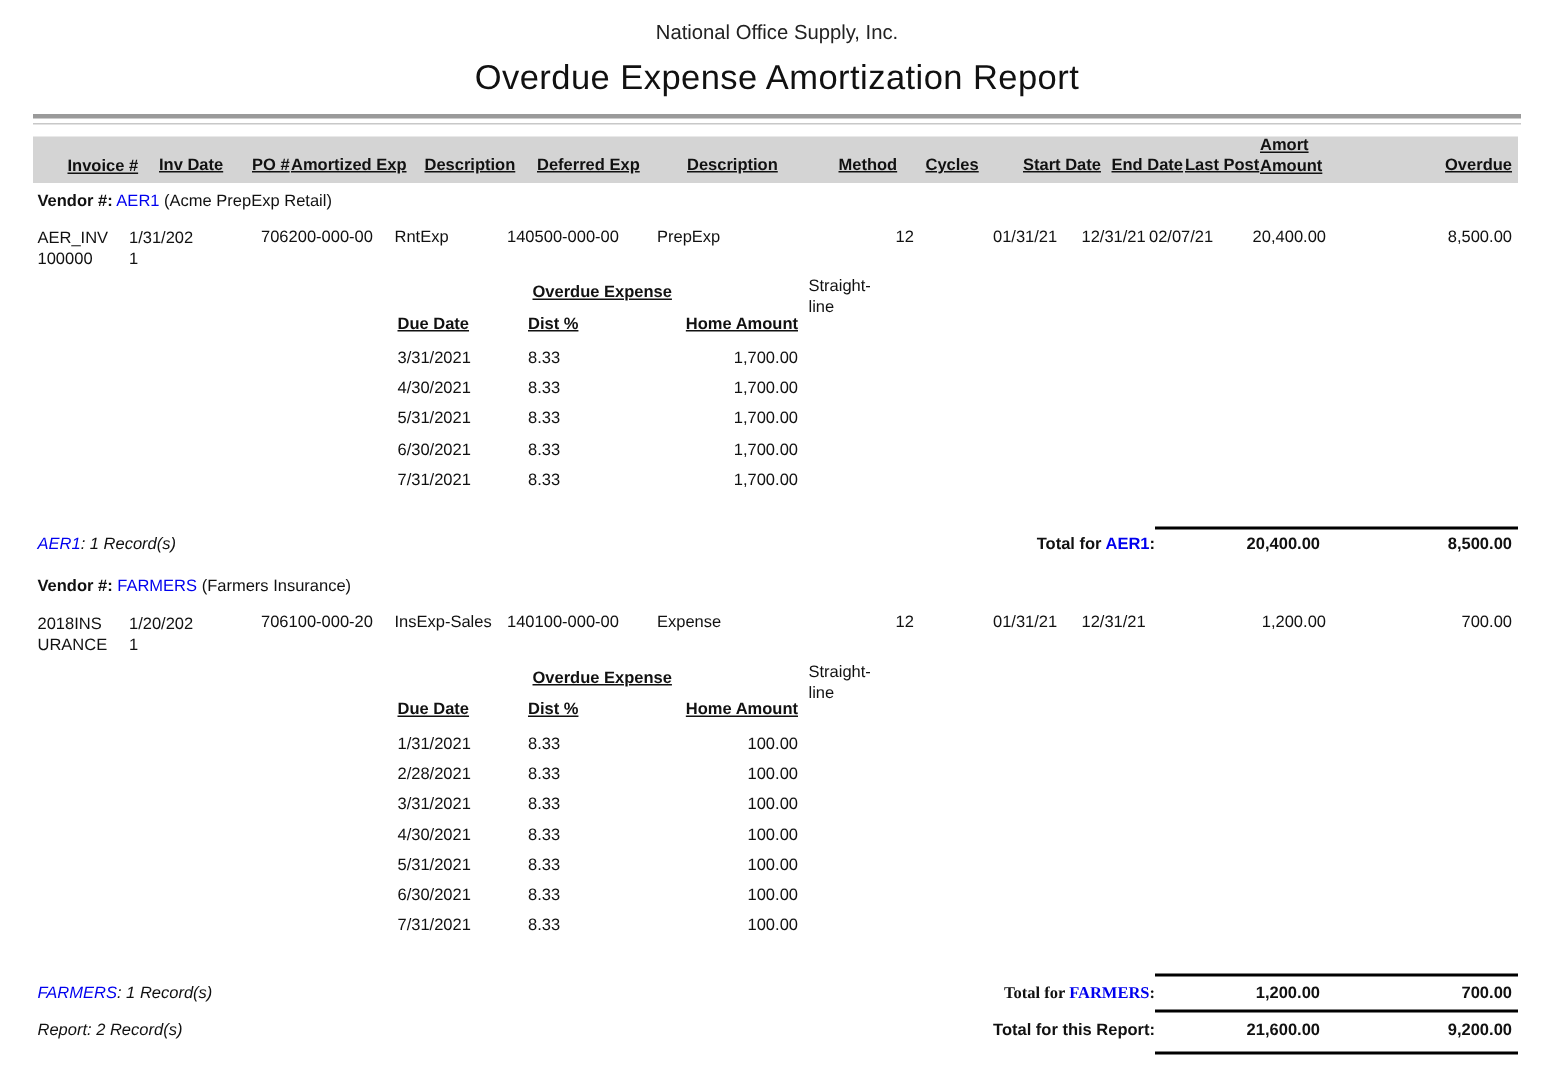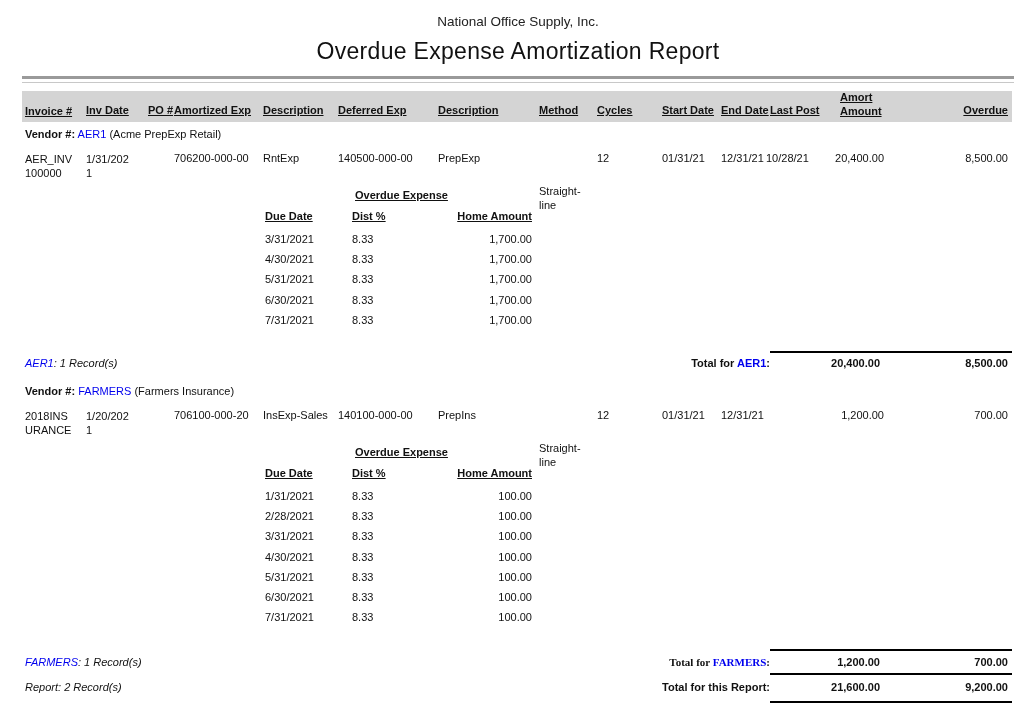--- a/index.html
+++ b/index.html
@@ -18,21 +18,21 @@
     overflow:hidden;
   }
   .abs{position:absolute;white-space:nowrap;}
   .center{left:0;width:1036px;text-align:center;}
   .company{top:14px;font-size:13.5px;color:#222;}
   .title{top:38px;font-size:23px;letter-spacing:.3px;color:#111;}
   .rule-thick{top:76px;left:22px;width:992px;height:3px;background:var(--ruleGray);}
   .rule-thin{top:82px;left:22px;width:992px;height:1px;background:var(--ruleLight);}
   .band{top:91px;left:22px;width:990px;height:31px;background:var(--band);}
   .hd{font-weight:bold;text-decoration:underline;}
-  .hrow{top:104px;}
+  .hrow{top:104px;margin-left:20px;}
   
   .c-inv{left:25px;width:50px;word-break:break-all;white-space:normal;line-height:14px;}
   .c-date{left:86px;width:46px;word-break:break-all;white-space:normal;line-height:14px;}
   .c-po{left:148px;}
   .c-amexp{left:174px;}
   .c-d1{left:263px;}
   .c-defexp{left:338px;}
   .c-d2{left:438px;}
   .c-method{left:539px;width:52px;white-space:normal;line-height:14px;margin-top:32px;}
   .c-cyc{left:597px;}
@@ -102,21 +102,21 @@
   <div class="abs c-date" style="top:152px;">1/31/2021</div>
   <div class="abs c-po" style="top:152px;"></div>
   <div class="abs c-amexp" style="top:152px;">706200-000-00</div>
   <div class="abs c-d1" style="top:152px;">RntExp</div>
   <div class="abs c-defexp" style="top:152px;">140500-000-00</div>
   <div class="abs c-d2" style="top:152px;">PrepExp</div>
   <div class="abs c-method" style="top:152px;">Straight-line</div>
   <div class="abs c-cyc" style="top:152px;">12</div>
   <div class="abs c-start" style="top:152px;">01/31/21</div>
   <div class="abs c-end" style="top:152px;">12/31/21</div>
-  <div class="abs c-lastpost" style="top:152px;">10/28/21</div>
+  <div class="abs c-lastpost" style="top:152px;">02/07/21</div>
   <div class="abs c-amort" style="top:152px;">20,400.00</div>
   <div class="abs c-ovd" style="top:152px;">8,500.00</div>
 
   <div class="sch" style="top:189px;">
     <div class="s-title">Overdue Expense</div>
     <div class="s-head">
       <span class="s-due hd">Due Date</span>
       <span class="s-dist hd">Dist %</span>
       <span class="s-home hd">Home Amount</span>
     </div>
@@ -169,21 +169,21 @@
     <span class="link">FARMERS</span>
     <span>(Farmers Insurance)</span>
   </div>
 
   <div class="abs c-inv" style="top:409px;">2018INSURANCE</div>
   <div class="abs c-date" style="top:409px;">1/20/2021</div>
   <div class="abs c-po" style="top:409px;"></div>
   <div class="abs c-amexp" style="top:409px;">706100-000-20</div>
   <div class="abs c-d1" style="top:409px;">InsExp-Sales</div>
   <div class="abs c-defexp" style="top:409px;">140100-000-00</div>
-  <div class="abs c-d2" style="top:409px;">PrepIns</div>
+  <div class="abs c-d2" style="top:409px;">Expense</div>
   <div class="abs c-method" style="top:409px;">Straight-line</div>
   <div class="abs c-cyc" style="top:409px;">12</div>
   <div class="abs c-start" style="top:409px;">01/31/21</div>
   <div class="abs c-end" style="top:409px;">12/31/21</div>
   <div class="abs c-lastpost" style="top:409px;"></div>
   <div class="abs c-amort" style="top:409px;">1,200.00</div>
   <div class="abs c-ovd" style="top:409px;">700.00</div>
 
   <div class="sch" style="top:446px;">
     <div class="s-title">Overdue Expense</div>

